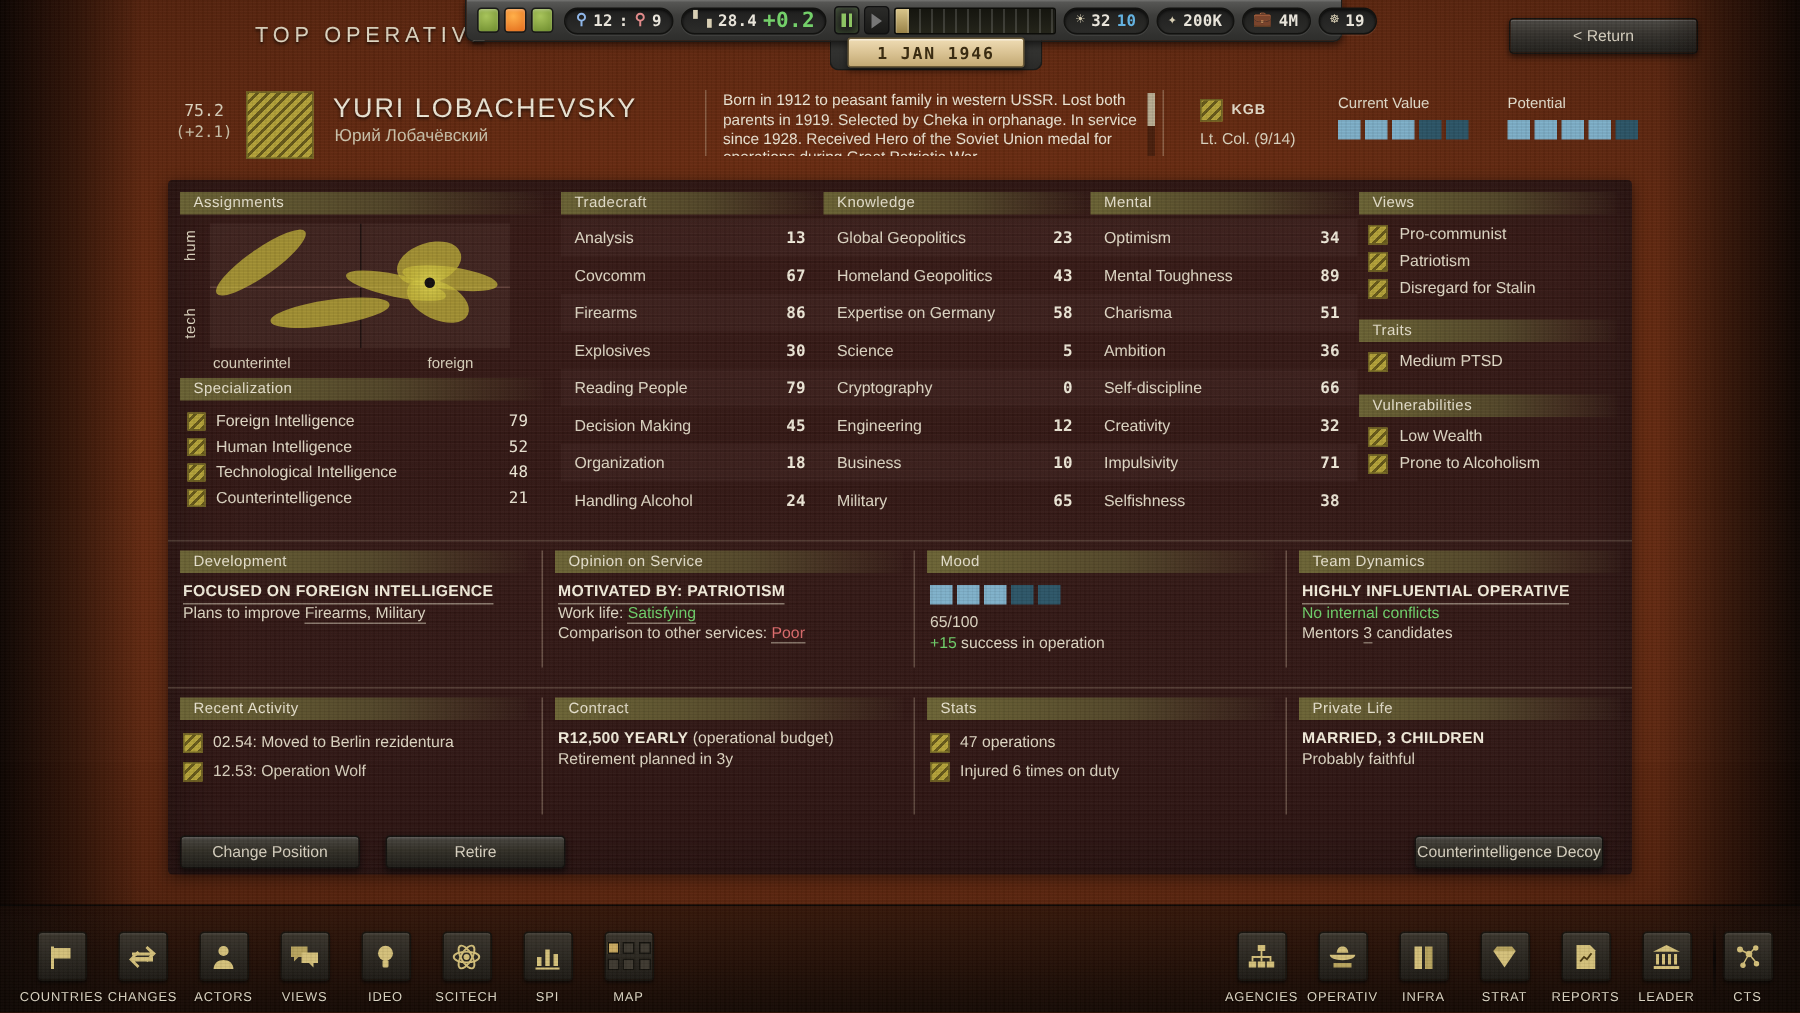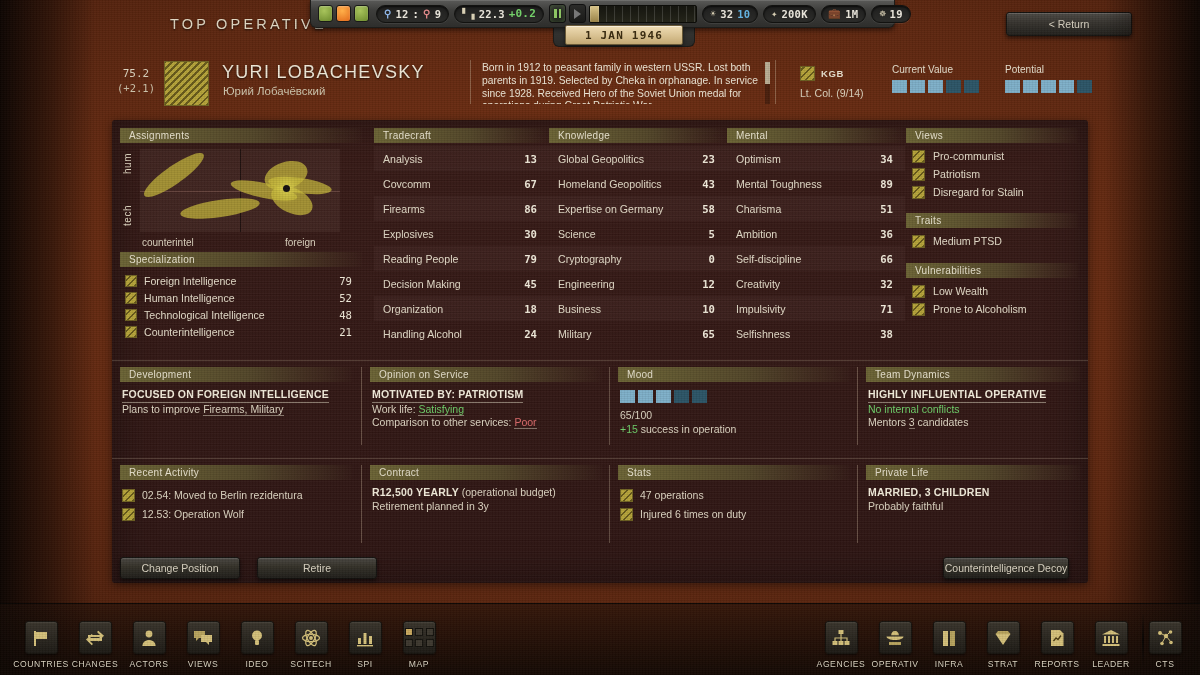--- a/index.html
+++ b/index.html
@@ -51,21 +51,21 @@
   .pill {
     height: 18px; border-radius: 9px;
     background: linear-gradient(180deg, #1f1f1e, #2c2c2a);
     border: 1px solid #121210;
     box-shadow: inset 0 1px 2px rgba(0,0,0,.7), 0 1px 0 rgba(255,255,255,.07);
     display: flex; align-items: center; gap: 4px; padding: 0 7px;
     color: #e8e4da; font-size: 10.5px; font-weight: bold; letter-spacing: .2px;
     font-family: "DejaVu Sans Mono", monospace;
     white-space: nowrap;
   }
-  .pill .pos { color: #74d06a; font-size: 11px; }
+  .pill .pos { color: #74d06a; font-size: 14px; }
   .pill .blue { color: #64b2e0; }
   .pill .ico { font-size: 10px; line-height: 1; }
   .ico-blue { color: #8fb6e8; }
   .ico-red  { color: #e08a8a; }
   .ico-tan  { color: #d8cfb4; }
 
   .playgrp { display: flex; align-items: center; gap: 3px; }
   .pbtn { width: 17px; height: 19px; border-radius: 3px;
           background: linear-gradient(180deg,#2b2b29,#1a1a18);
           border: 1px solid #111; display: flex; align-items: center; justify-content: center; }
@@ -299,21 +299,21 @@
       <div class="pill">
         <span class="ico ico-blue">⚲</span>
         <span>12</span>
         <span>:</span>
         <span class="ico ico-red">⚲</span>
         <span>9</span>
       </div>
 
       <div class="pill">
         <span class="ico ico-tan">▘▗</span>
-        <span>22.3</span>
+        <span>28.4</span>
         <span class="pos">+0.2</span>
       </div>
 
       <div class="playgrp">
         <div class="pbtn on">
           <span class="bars">
               <i></i>
               <i></i>
             </span>
         </div>
@@ -332,21 +332,21 @@
         <span class="blue">10</span>
       </div>
 
       <div class="pill">
         <span class="ico ico-tan">✦</span>
         <span>200K</span>
       </div>
 
       <div class="pill">
         <span class="ico ico-tan">💼</span>
-        <span>1M</span>
+        <span>4M</span>
       </div>
 
       <div class="pill">
         <span class="ico ico-tan">☸</span>
         <span>19</span>
       </div>
     </div>
     <div class="datebox">1 JAN 1946</div>
   </div>
 

